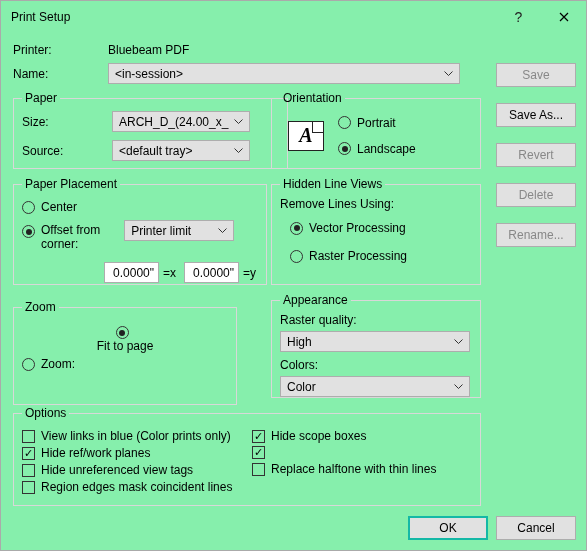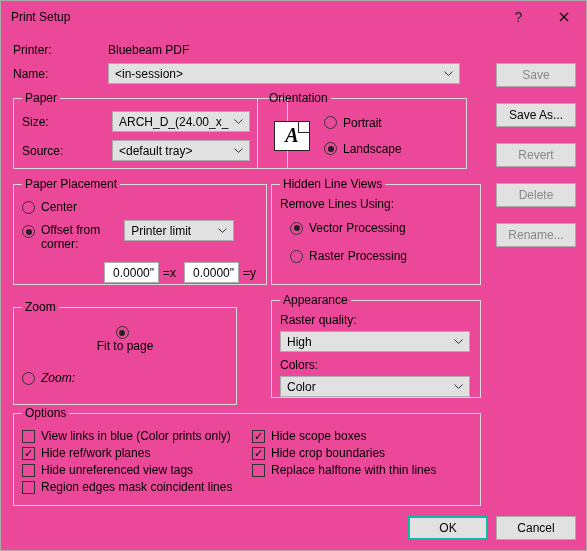--- a/index.html
+++ b/index.html
@@ -1,17 +1,17 @@
 <!DOCTYPE html>
 <html><head>
 <meta charset="utf-8">
 <style>
   * { box-sizing: border-box; font-family: "Segoe UI", Tahoma, sans-serif; font-size: 12px; }
   body { margin: 0; background: #fff; }
-  .window { width: 587px; height: 551px; background: #ec4899; border: 1px solid #aaa; position: relative; }
+  .window { width: 587px; height: 551px; background: #86efac; border: 1px solid #aaa; position: relative; }
   .titlebar { height: 32px; display: flex; align-items: center; padding: 0 0 0 10px; }
   .title { font-size: 12px; flex: 1; }
   .tb-btn { width: 45px; height: 30px; display: flex; align-items: center; justify-content: center; font-size: 14px; color: #222; }
   .tb-btn.close { font-size: 13px; }
   .content { position: absolute; left: 0; right: 0; top: 32px; bottom: 0; padding: 8px 12px 10px 12px; }
   .row { display: flex; align-items: center; margin-bottom: 6px; }
   .lbl { width: 95px; color: #000; }
   .val { color: #000; }
   .select { height: 21px; background: #e1e1e1; border: 1px solid #adadad; display: flex; align-items: center; padding: 0 6px; position: relative; color: #000; }
   .select .arrow { position: absolute; right: 6px; top: 50%; transform: translateY(-50%); }
@@ -91,21 +91,21 @@
           <span>&lt;default tray&gt;</span>
           <span class="arrow">
               <svg width="9" height="6" viewBox="0 0 9 6">
                 <path d="M0.5 0.5 L4.5 4.5 L8.5 0.5" stroke="#333" fill="none" stroke-width="1"></path>
               </svg>
             </span>
         </div>
       </div>
     </fieldset>
 
-    <fieldset style="left:256px; top:58px; width:210px; height:78px;">
+    <fieldset style="left:270px; top:58px; width:210px; height:78px;">
       <legend>Orientation</legend>
       <div style="display:flex; gap:14px; align-items:center; height:100%; padding-left:8px;">
         <div class="orient-icon">A</div>
         <div>
           <div class="radio">
             <div class="radio-ind"></div>
             <span>Portrait</span>
           </div>
           <div class="radio" style="margin-top:12px;">
             <div class="radio-ind checked"></div>
@@ -158,21 +158,21 @@
         <span>Raster Processing</span>
       </div>
     </fieldset>
 
     <fieldset style="left:12px; top:267px; width:224px; height:105px;">
       <legend>Zoom</legend>
       <div class="radio" style="margin-top:6px;flex-direction:column;">
         <div class="radio-ind checked"></div>
         <span>Fit to page</span>
       </div>
-      <div class="radio" style="margin-top:18px;font-style:italic;">
+      <div class="radio" style="margin-top:4px;">
         <div class="radio-ind"></div>
         <span>Zoom:</span>
       </div>
     </fieldset>
 
     <fieldset style="left:270px; top:260px; width:210px; height:105px;">
       <legend>Appearance</legend>
       <div class="sublabel">Raster quality:</div>
       <div class="select" style="width:190px;">
         <span>High</span>
@@ -214,21 +214,20 @@
             <span>Region edges mask coincident lines</span>
           </div>
         </div>
         <div>
           <div class="check">
             <div class="check-ind">✓</div>
             <span>Hide scope boxes</span>
           </div>
           <div class="check">
             <div class="check-ind">✓</div>
-            <span>Hide crop boundaries</span>
           </div>
           <div class="check">
             <div class="check-ind"></div>
             <span>Replace halftone with thin lines</span>
           </div>
         </div>
       </div>
     </fieldset>
 
     <div style="position:absolute; right:10px; bottom:10px; display:flex; gap:8px;">

